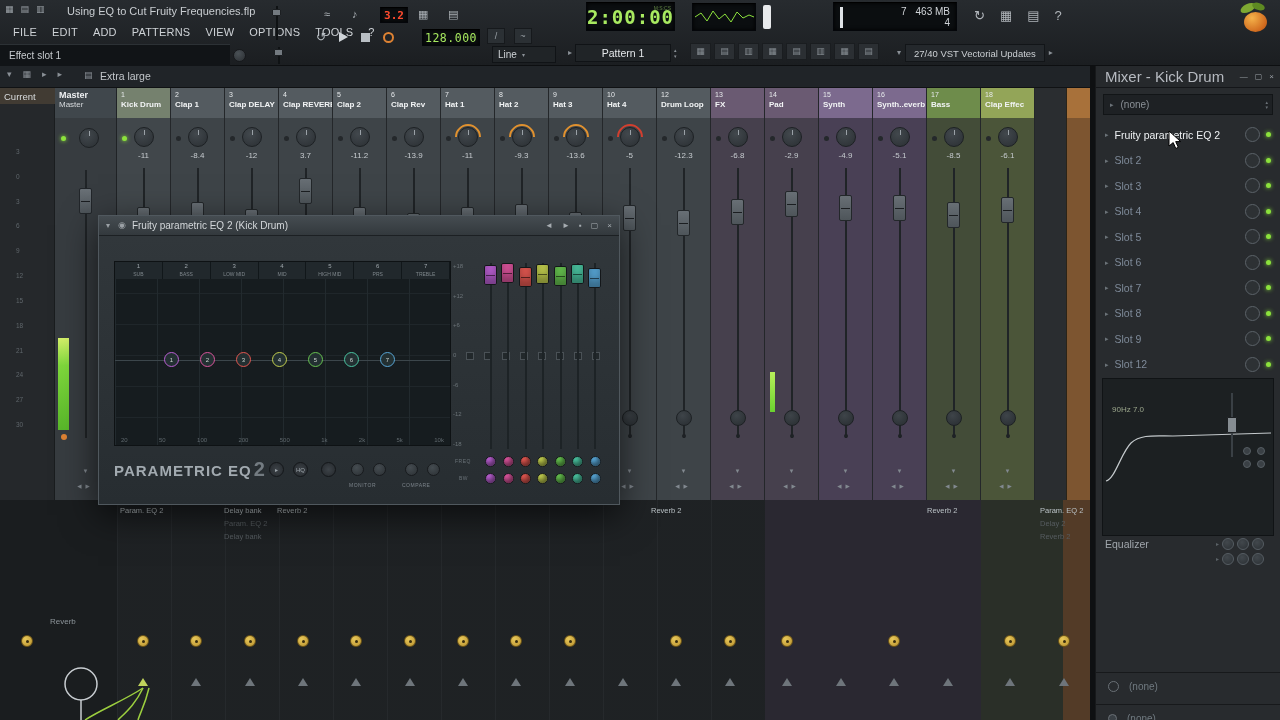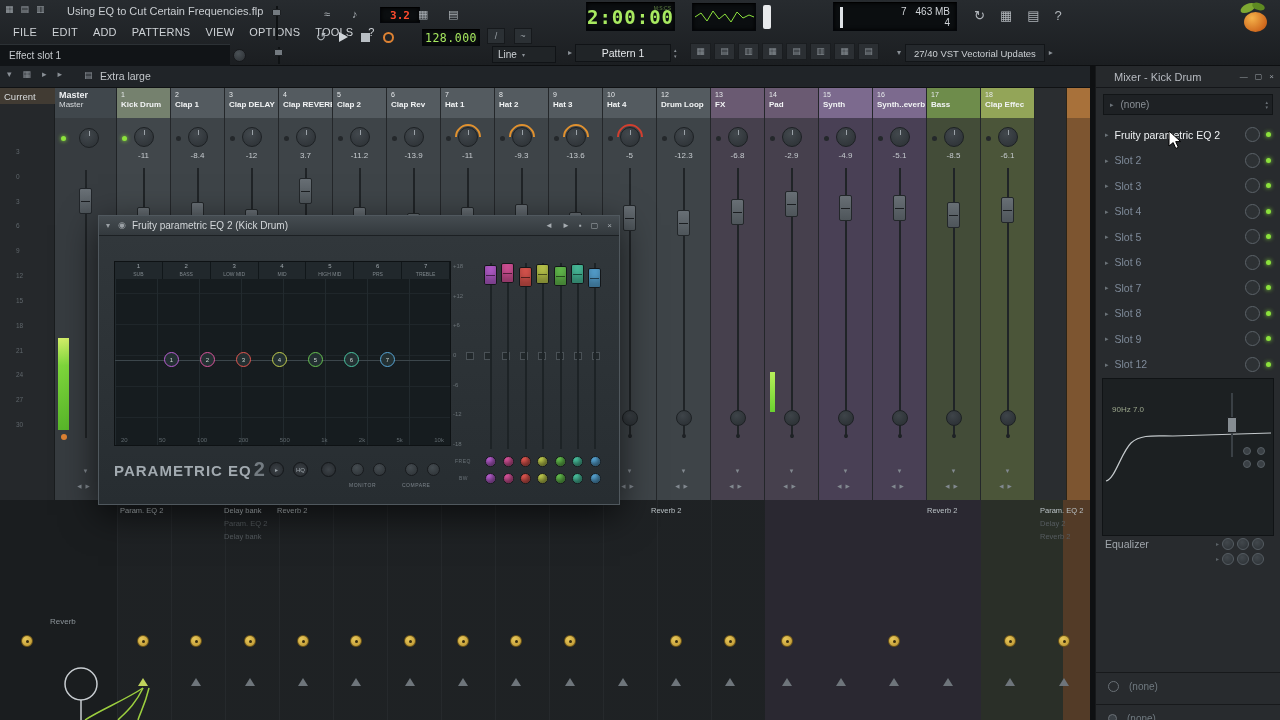--- a/index.html
+++ b/index.html
@@ -14,21 +14,21 @@
 .tb-title{position:absolute;left:67px;top:5px;font-size:11px;color:#c9cdd1;white-space:nowrap}
 .tb-menus{position:absolute;left:13px;top:26px;display:flex;gap:15px;font-size:11px;color:#ced2d6;letter-spacing:.2px}
 .tb-hint{position:absolute;left:0;top:44px;width:230px;height:22px;background:#111417;border-top:1px solid #2c3135;display:flex;align-items:center;padding-left:9px;font-size:10px;color:#c6cacd}
 .tb-knob{position:absolute;left:233px;top:49px;width:13px;height:13px;border-radius:50%;background:radial-gradient(circle at 38% 32%,#4a5156,#2a2e32);border:1px solid #17191c}
 .vslider{position:absolute;width:9px}
 .vslider .tr{position:absolute;left:4px;top:0;width:2px;height:100%;background:#0f1214}
 .vslider .hd{position:absolute;left:0;width:9px;height:7px;background:#737a80;border:1px solid #1c1f22;border-radius:1px}
 #vs1{left:272px;top:6px;height:34px}
 #vs2{left:274px;top:47px;height:17px}
 .lcd{background:#0b0e10;border:1px solid #04060a;border-top-color:#000;box-shadow:inset 0 0 4px #000;font-family:"DejaVu Sans Mono",monospace;display:flex;align-items:center;justify-content:center}
-#cpu-lcd{position:absolute;left:380px;top:7px;width:40px;height:16px;color:#ff4b2e;font-size:11px;font-weight:bold}
+#cpu-lcd{position:absolute;left:380px;top:7px;width:28px;height:16px;color:#ff4b2e;font-size:11px;font-weight:bold}
 #tempo-lcd{position:absolute;left:422px;top:29px;width:58px;height:17px;color:#a6e85e;font-size:11.5px;letter-spacing:.5px}
 .tb-ic{position:absolute;color:#aab0b5;font-size:11px}
 #transport{position:absolute;left:316px;top:28px;width:104px;height:18px;display:flex;align-items:center;gap:13px}
 #transport .g{font-size:12px;color:#b9bfc4}
 .play-tri{width:0;height:0;border-top:5px solid transparent;border-bottom:5px solid transparent;border-left:9px solid #cfd4d8}
 .stop-sq{width:9px;height:9px;background:#b9bfc4}
 .rec-ring{width:11px;height:11px;border-radius:50%;border:2.5px solid #dd8233}
 #line-box{position:absolute;left:492px;top:46px;width:64px;height:17px;background:#202427;border:1px solid #101316;display:flex;align-items:center;gap:5px;padding:0 5px;font-size:10px;color:#cfd3d7}
 .mini-btn{position:absolute;width:18px;height:16px;background:#2b3034;border:1px solid #16191c;color:#9aa1a7;font-size:9px;display:flex;align-items:center;justify-content:center}
 #time-panel{position:absolute;left:586px;top:2px;width:89px;height:29px;flex-direction:row}
@@ -155,21 +155,21 @@
 .pl-logo{position:absolute;left:15px;top:222px;font-size:15px;font-weight:bold;letter-spacing:1px;color:#a2aab0}
 .pl-logo .two{font-size:20px;color:#737b81;margin-left:2px}
 .rbtn{position:absolute;width:15px;height:15px;border-radius:50%;background:radial-gradient(#3d4348,#24282c);border:1px solid #14171a;color:#9aa2a8;font-size:6px;display:flex;align-items:center;justify-content:center}
 .bknob{position:absolute;width:13px;height:13px;border-radius:50%;background:radial-gradient(circle at 40% 33%,#454c51,#2b3034);border:1px solid #181b1e}
 .pl-lab{position:absolute;font-size:5px;color:#7b838a;letter-spacing:.5px}
 
 
 #gap{position:absolute;left:1090px;top:66px;width:5px;height:654px;background:#0e1012;z-index:3}
 #panel{position:absolute;left:1095px;top:66px;width:185px;height:654px;background:#282b2e;z-index:3;border-left:1px solid #17191b}
 .pn-title{position:relative;height:22px;background:#26292c;border-bottom:1px solid #141619;display:flex;align-items:center}
-.pn-title .t{margin-left:18px;font-size:11px;color:#b6bac0}
+.pn-title .t{margin-left:9px;font-size:15px;color:#b6bac0}
 .pn-ctrl{position:absolute;right:6px;display:flex;gap:7px;font-size:8px;color:#9aa0a6}
 .pn-select{position:absolute;left:7px;top:28px;width:170px;height:21px;background:#1e2124;border:1px solid #121517;display:flex;align-items:center;gap:7px;padding:0 6px;font-size:10px;color:#8a9096}
 .pn-select .g{font-size:7px;color:#6b7278}
 .pn-select .spin{position:absolute;right:4px;display:flex;flex-direction:column;font-size:5px;color:#6b7278;line-height:5px}
 #slots{position:absolute;left:2px;top:56px;width:181px}
 .slot{position:relative;height:25.5px;display:flex;align-items:center;gap:6px;padding-left:7px}
 .slot .g{font-size:7px;color:#6b7278}
 .slot .lbl{font-size:10.5px;color:#7e8a99;white-space:nowrap;overflow:hidden;max-width:118px}
 .slot.active .lbl{color:#eef1f3}
 .slot-knob{position:absolute;right:19px;width:15px;height:15px;border-radius:50%;background:#2d3134;border:1px solid #5b6268}
@@ -268,21 +268,21 @@
       <path d="M109,33 C105,50 100,58 98,65" fill="none" stroke="#9ccf3f" stroke-width="1.5"></path>
     </svg>
   </div>
 
   <div id="topbar">
     <div class="tb-appicons">
       <span class="g">▦</span>
       <span class="g">▤</span>
       <span class="g">▥</span>
     </div>
-    <div class="tb-title">Using EQ to Cut Certain Frequencies.flp</div>
+    <div class="tb-title">Using EQ to Cut Fruity Frequencies.flp</div>
     <div class="tb-menus">
       <span>FILE</span>
       <span>EDIT</span>
       <span>ADD</span>
       <span>PATTERNS</span>
       <span>VIEW</span>
       <span>OPTIONS</span>
       <span>TOOLS</span>
       <span>?</span>
     </div>

